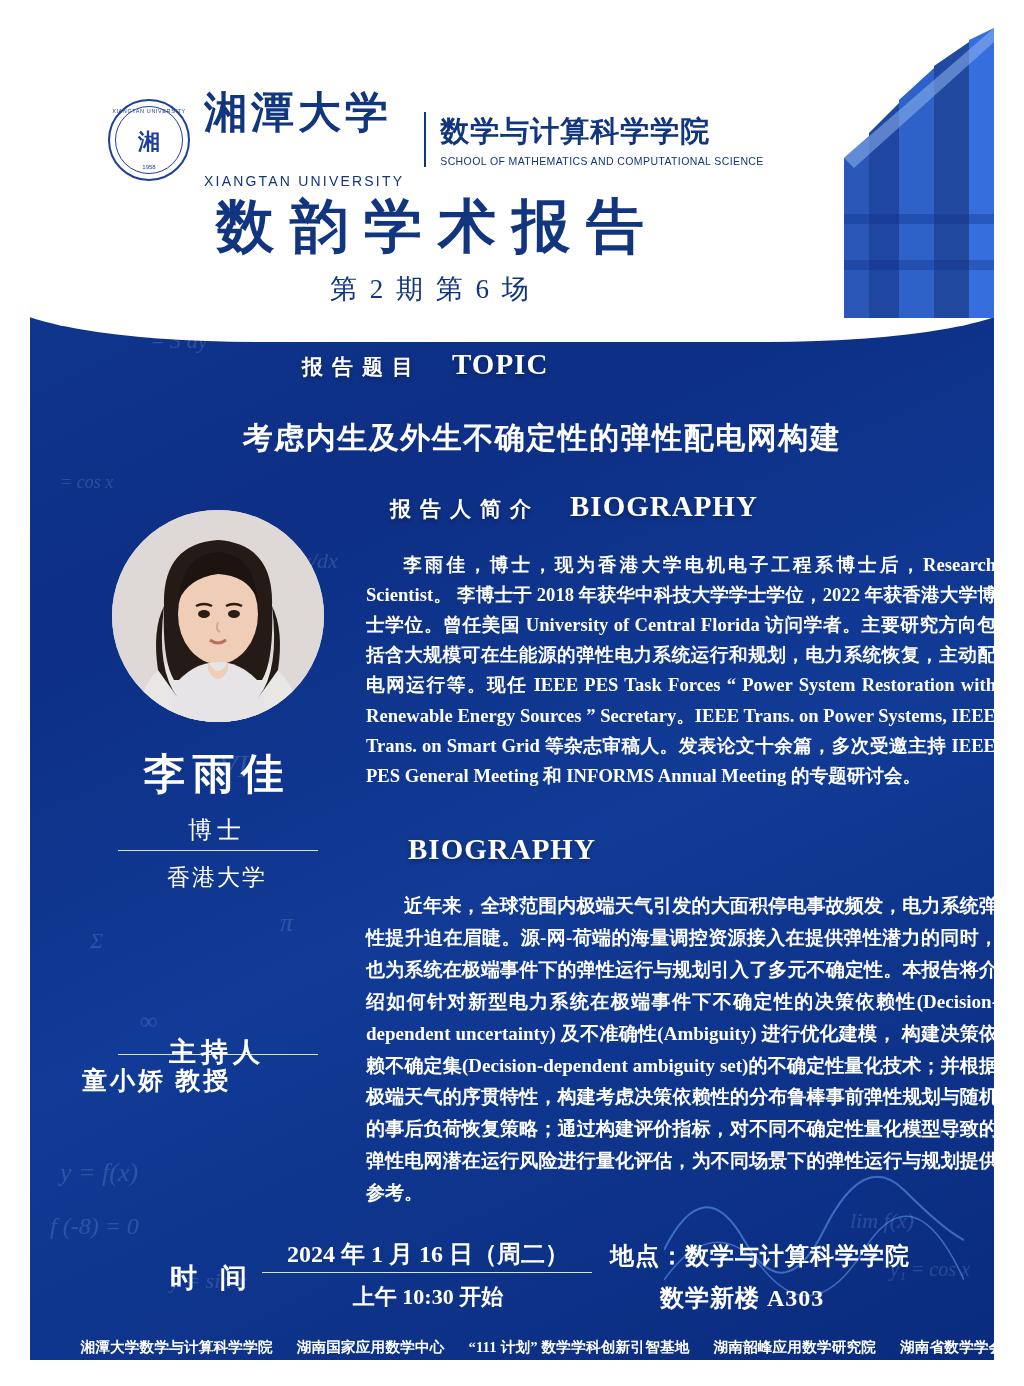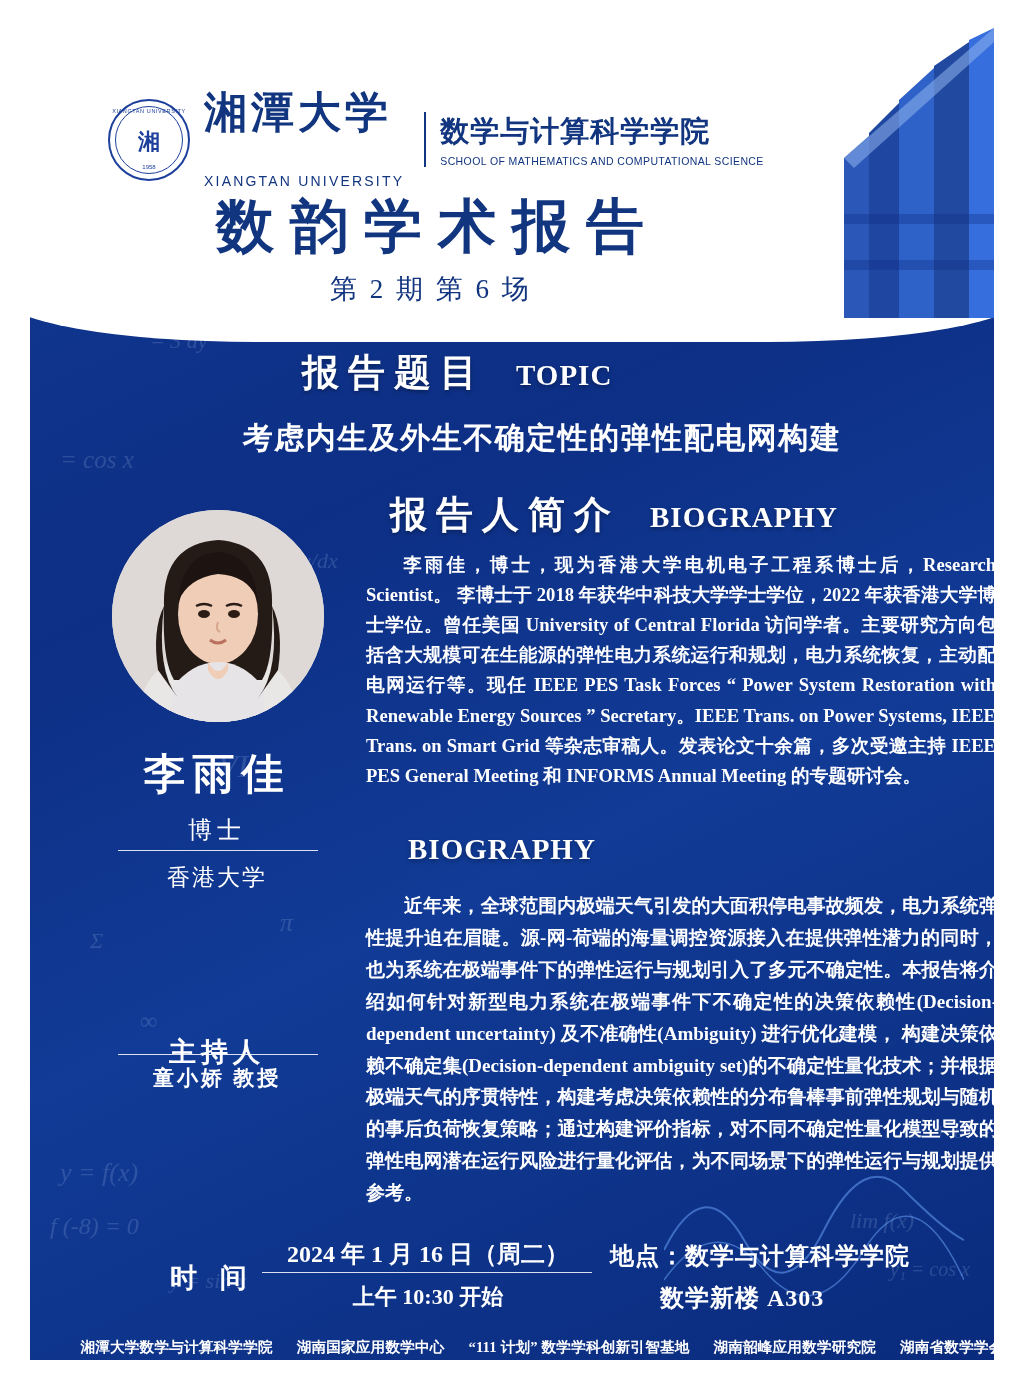--- a/index.html
+++ b/index.html
@@ -181,21 +181,21 @@
   }
   
   .sec-head {
     display: flex;
     align-items: baseline;
     gap: 30px;
   }
   .sec-cn {
     font-family: "Liberation Serif", serif;
     font-weight: bold;
-    font-size: 37px;
+    font-size: 21px;
     color: #ffffff;
     letter-spacing: 9px;
     text-shadow: 0 2px 4px rgba(0,0,0,0.35);
   }
   .sec-en {
     font-family: "Liberation Serif", serif;
     font-weight: bold;
     font-size: 29px;
     color: #ffffff;
     letter-spacing: 1px;
@@ -304,24 +304,24 @@
     font-weight: bold;
     font-size: 27px;
     color: #ffffff;
     letter-spacing: 5px;
     margin-top: 20px;
   }
   .host-name {
     position: absolute;
     left: 52px; top: 1036px;
     width: 270px;
-    text-align: center;
-    font-family: "Liberation Serif", serif;
-    font-weight: bold;
-    font-size: 21px;
+    text-align: left;
+    font-family: "Liberation Serif", serif;
+    font-weight: bold;
+    font-size: 25px;
     color: #ffffff;
     letter-spacing: 3px;
   }
   
   .time-label {
     position: absolute;
     left: 140px; top: 1232px;
     font-family: "Liberation Serif", serif;
     font-weight: bold;
     font-size: 27px;
@@ -401,21 +401,21 @@
   <div class="frame-inner">
 
     <div class="formula-bg">
       <span style="left:10px; top:40px; font-size:22px;">∫ dy</span>
       <span style="left:90px; top:70px; font-size:24px;">(4+√9x+y)²</span>
       <span style="left:8px; top:130px; font-size:22px;">= -3 ∫ x²</span>
       <span style="left:12px; top:180px; font-size:22px;">= 6 (y-2)</span>
       <span style="left:20px; top:245px; font-size:20px; transform:rotate(-8deg);">∫ sin x dx</span>
       <span style="left:120px; top:300px; font-size:22px;">= 3 dy</span>
       <span style="left:150px; top:660px; font-size:22px;">x-arcsin y</span>
-      <span style="left:30px; top:418px; font-size:25px;">= cos x</span>
+      <span style="left:30px; top:444px; font-size:18px;">= cos x</span>
       <span style="left:120px; top:560px; font-size:20px;">tiny</span>
       <span style="left:30px; top:1130px; font-size:26px;">y = f(x)</span>
       <span style="left:20px; top:1185px; font-size:24px;">f (-8) = 0</span>
       <span style="left:260px; top:520px; font-size:22px;">dy/dx</span>
       <span style="left:210px; top:600px; font-size:26px;">√x</span>
       <span style="left:188px; top:720px; font-size:32px;">VI</span>
       <span style="left:250px; top:880px; font-size:26px;">π</span>
       <span style="left:60px; top:900px; font-size:22px;">Σ</span>
       <span style="left:110px; top:980px; font-size:24px;">∞</span>
       <span style="left:880px; top:1090px; font-size:22px;">a² + b² = c²</span>

